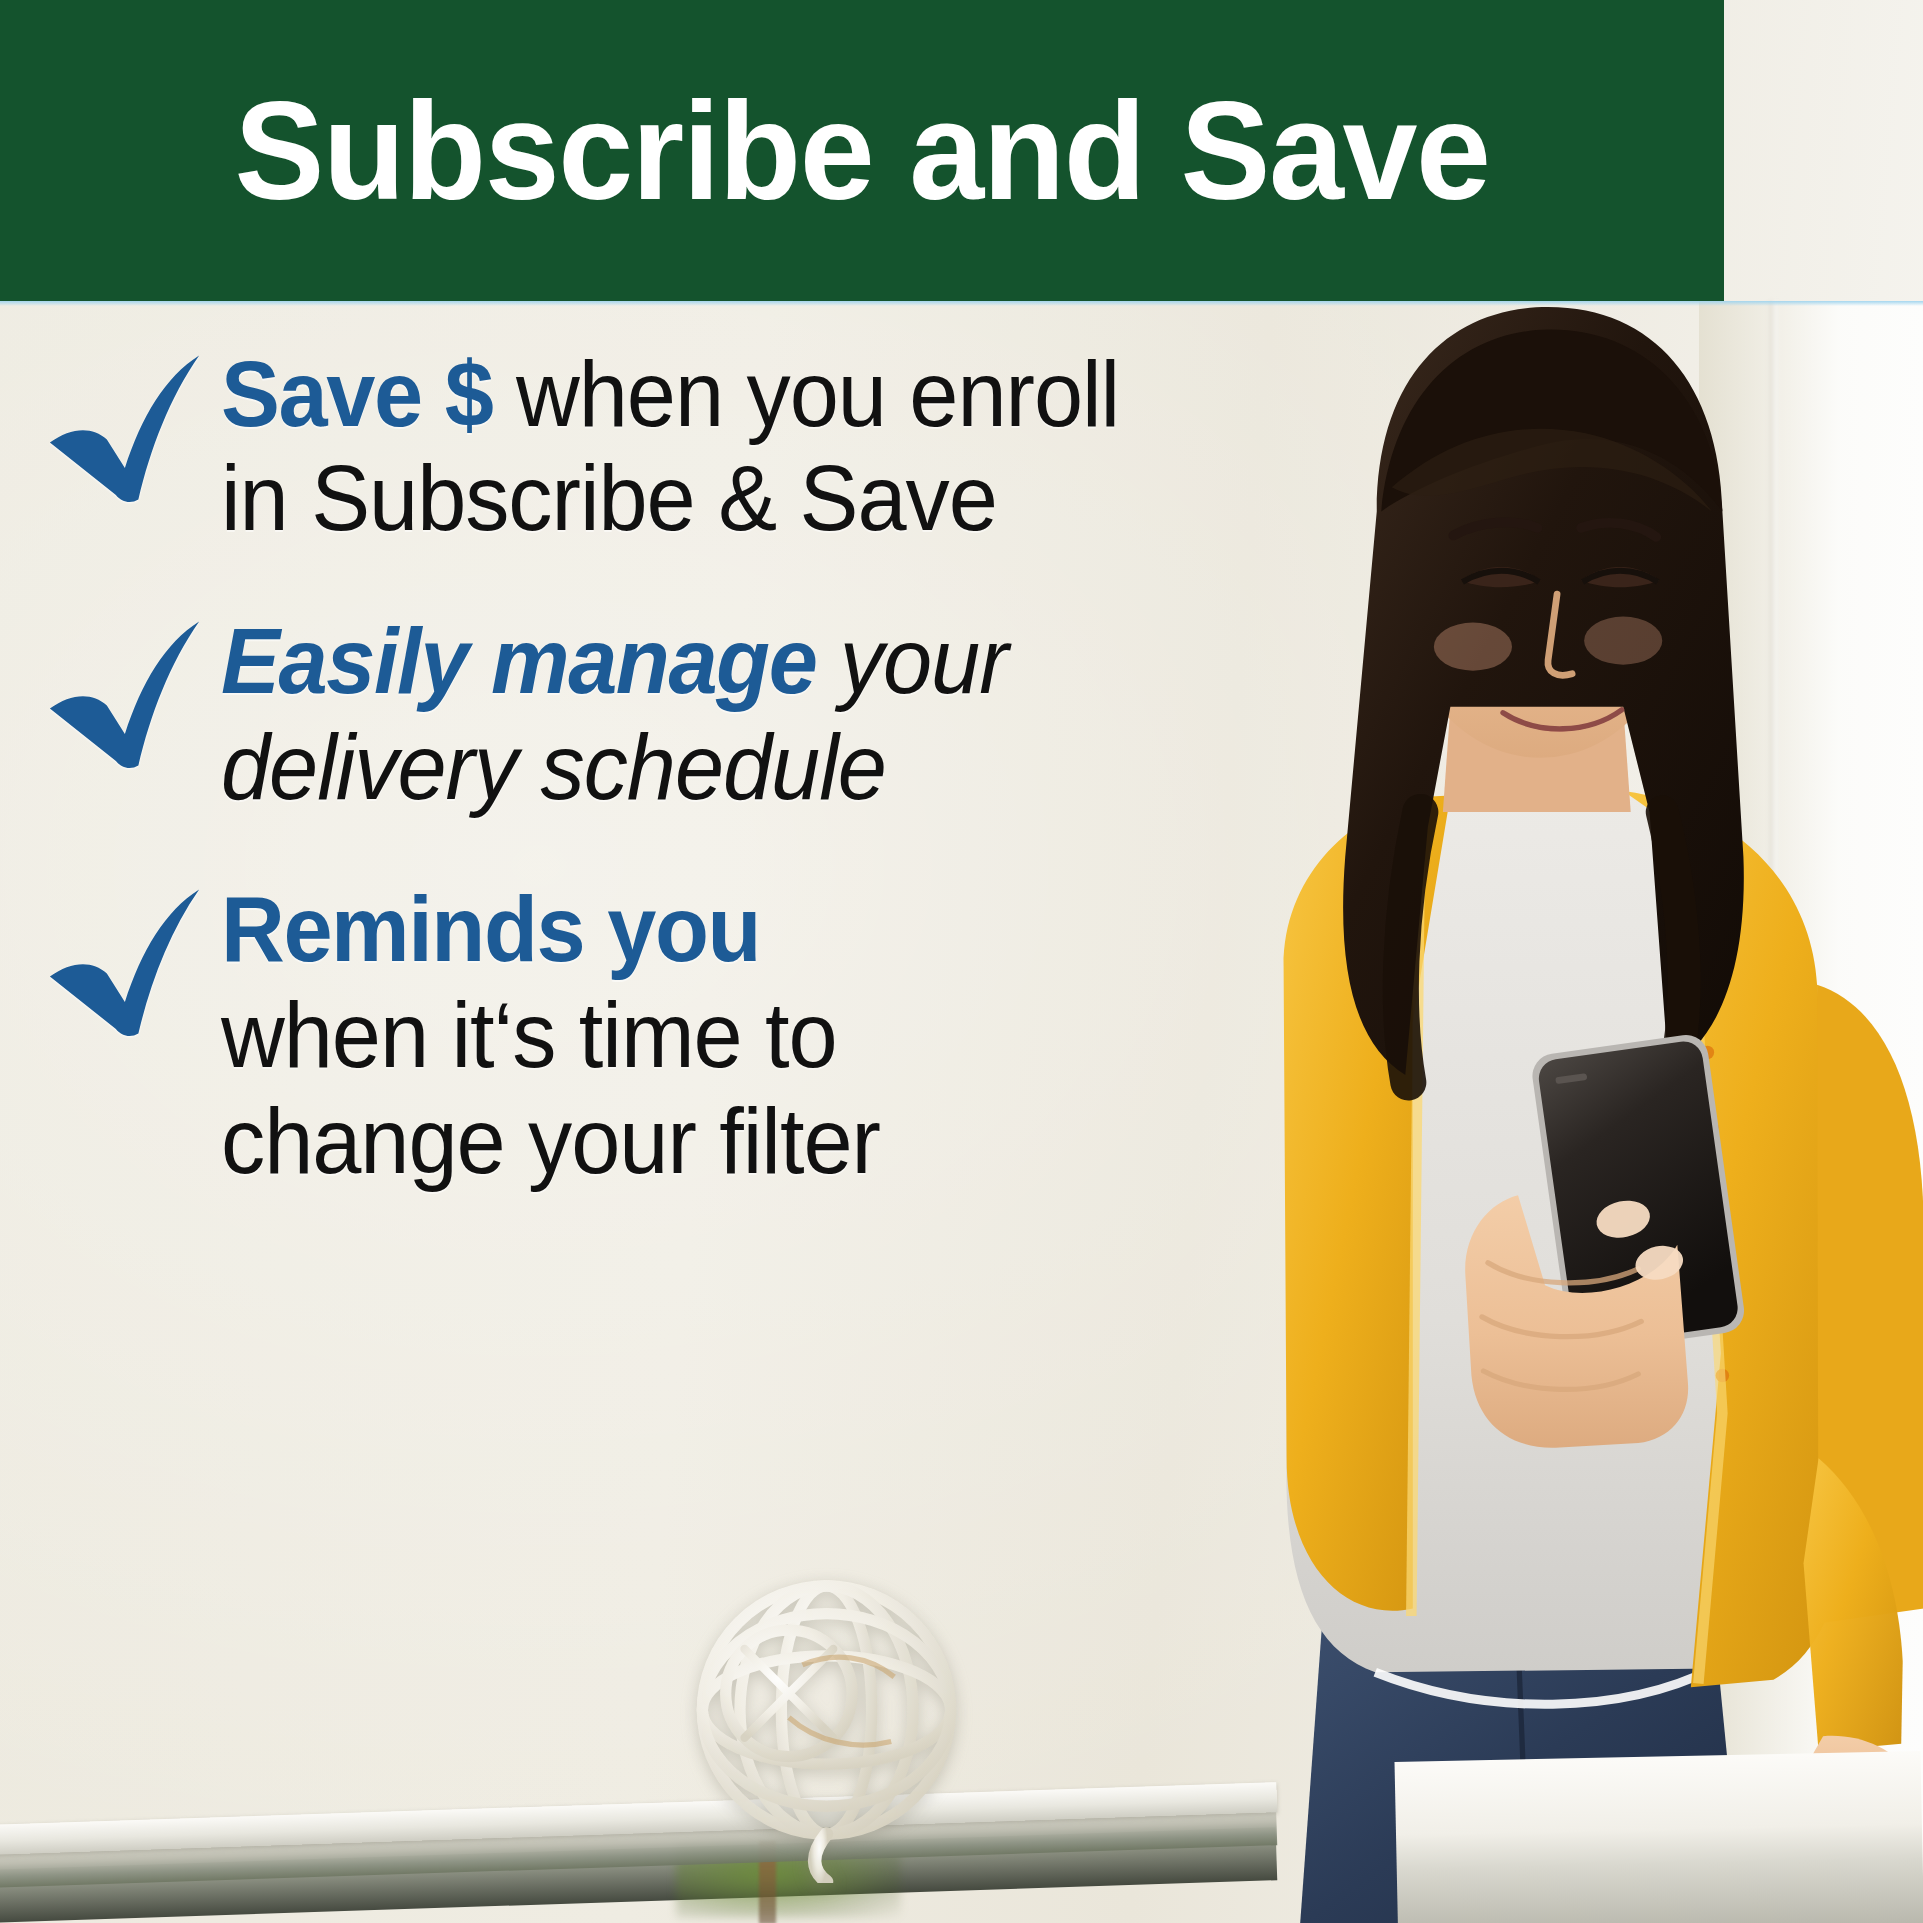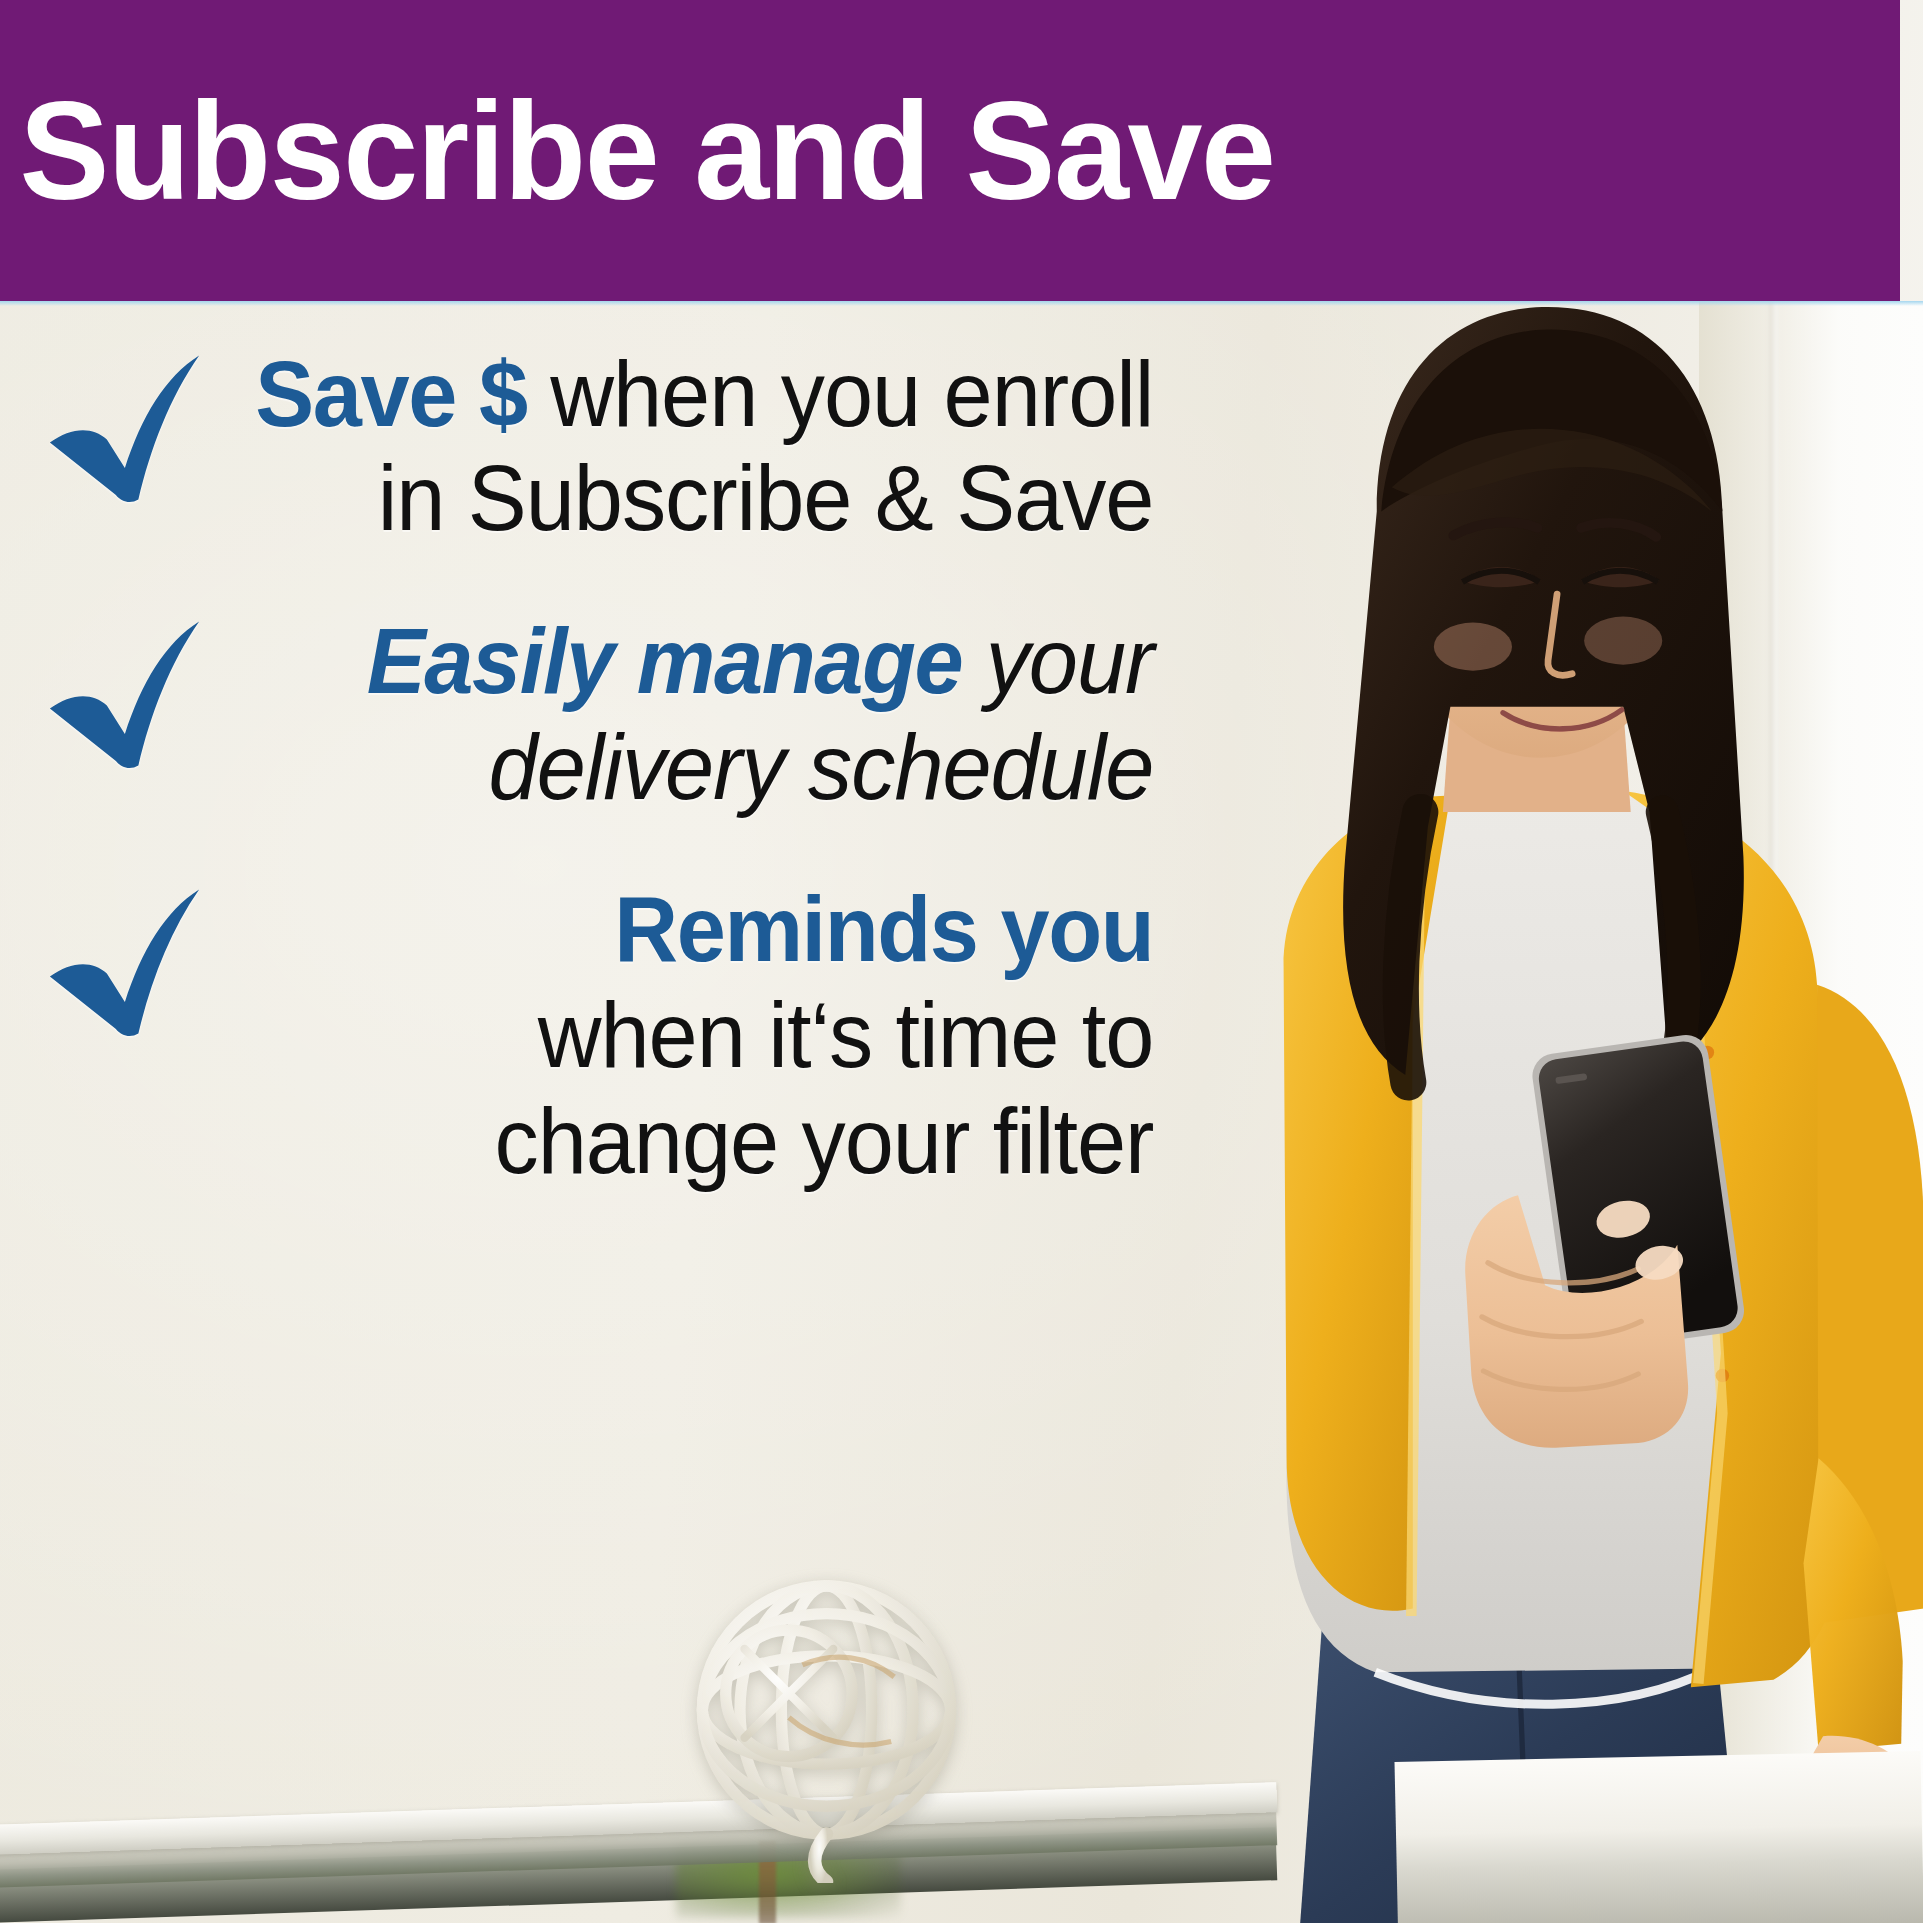--- a/index.html
+++ b/index.html
@@ -33,23 +33,23 @@
   }
   .wall-edge {
     position:absolute; top:301px; right:147px; width:7.5px; height:1127px;
     background:linear-gradient(90deg, rgba(205,200,184,0.55), rgba(255,255,255,0.9));
     filter:blur(2.3px);
   }
 
   
   .banner {
     position:absolute; top:0; left:0;
-    width:1900px; height:301px;
-    background:#701a75;
-    display:flex; align-items:center; justify-content:flex-start;
+    width:1724px; height:301px;
+    background:#14532d;
+    display:flex; align-items:center; justify-content:center;
     z-index:40;
   }
   .banner-title {
     color:#ffffff;
     font-size:139px;
     font-weight:bold;
     letter-spacing:-1.5px;
     line-height:1;
     font-family:"Liberation Sans", sans-serif;
     transform:scaleX(0.97);
@@ -65,21 +65,20 @@
   .bullets {
     position:absolute;
     left:45px; top:340px;
     width:1157px;
     z-index:30;
   }
   .bullet {
     display:flex;
     align-items:flex-start;
     margin-bottom:57px;
-    text-align:right;
   }
   .bullet:last-child { margin-bottom:0;margin-top:36px; }
 
   .check-icon {
     flex:0 0 auto;
     width:162px; height:150px;
     margin-right:13.5px;
     margin-top:13.5px;
   }
   .check-icon svg { display:block; width:162px; height:150px;

